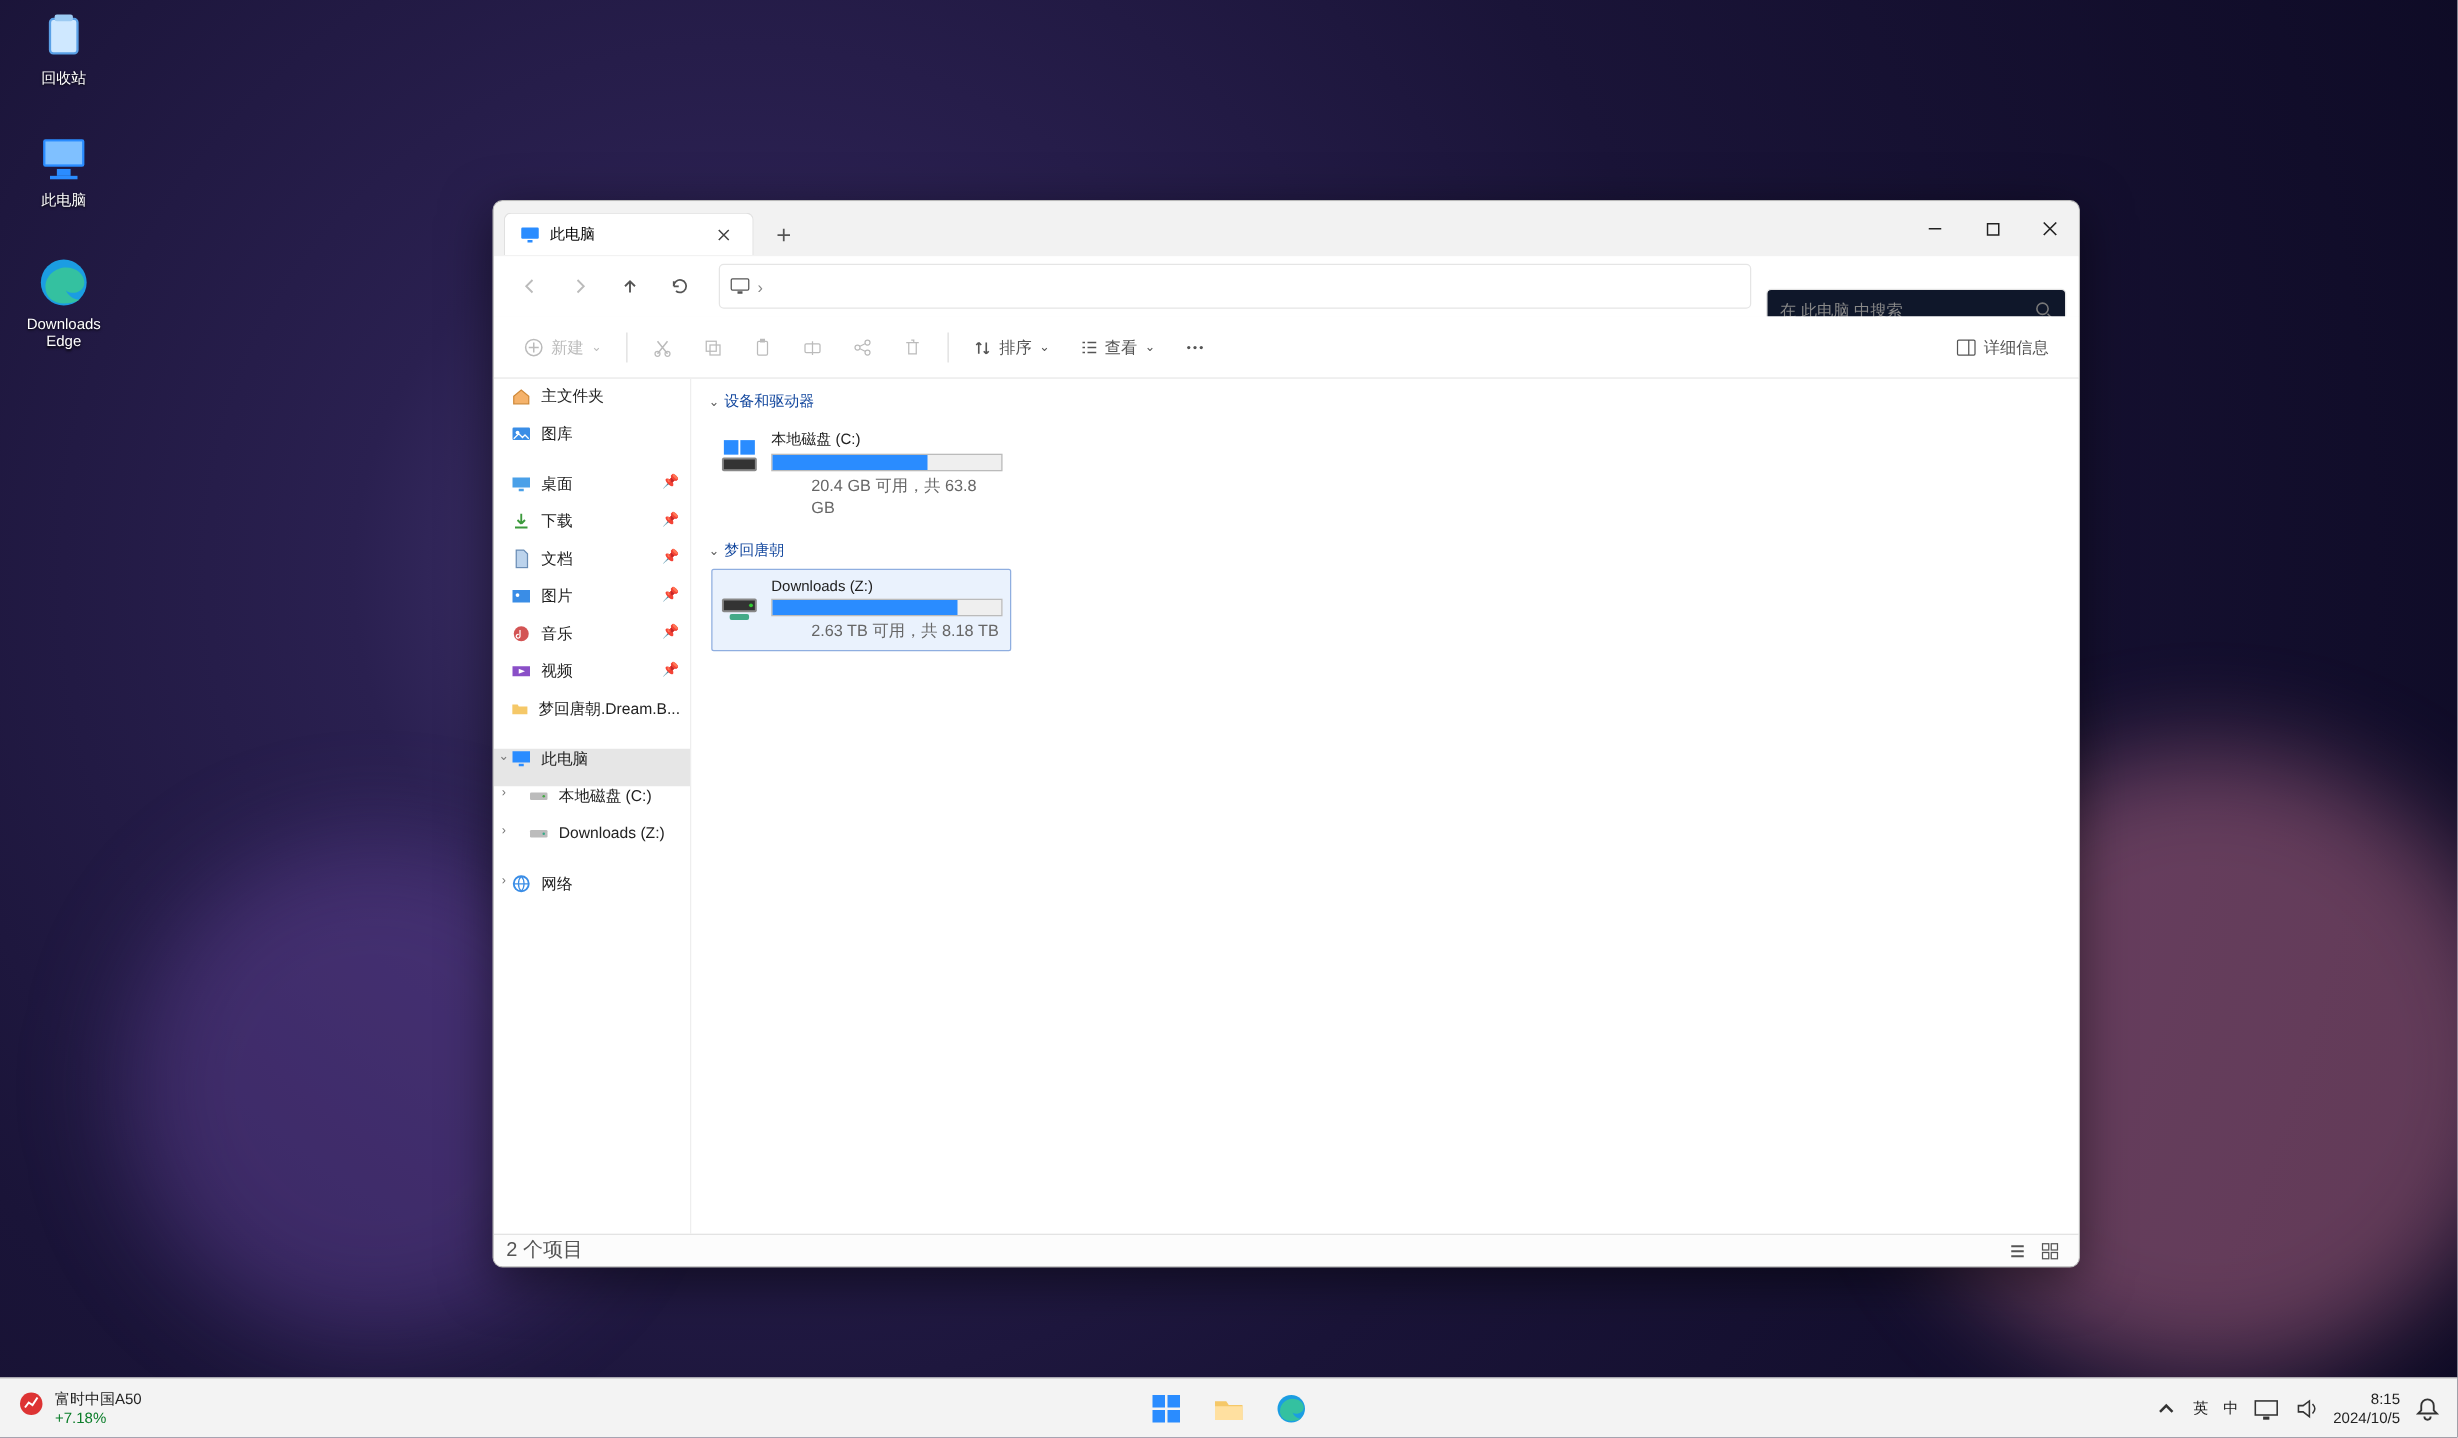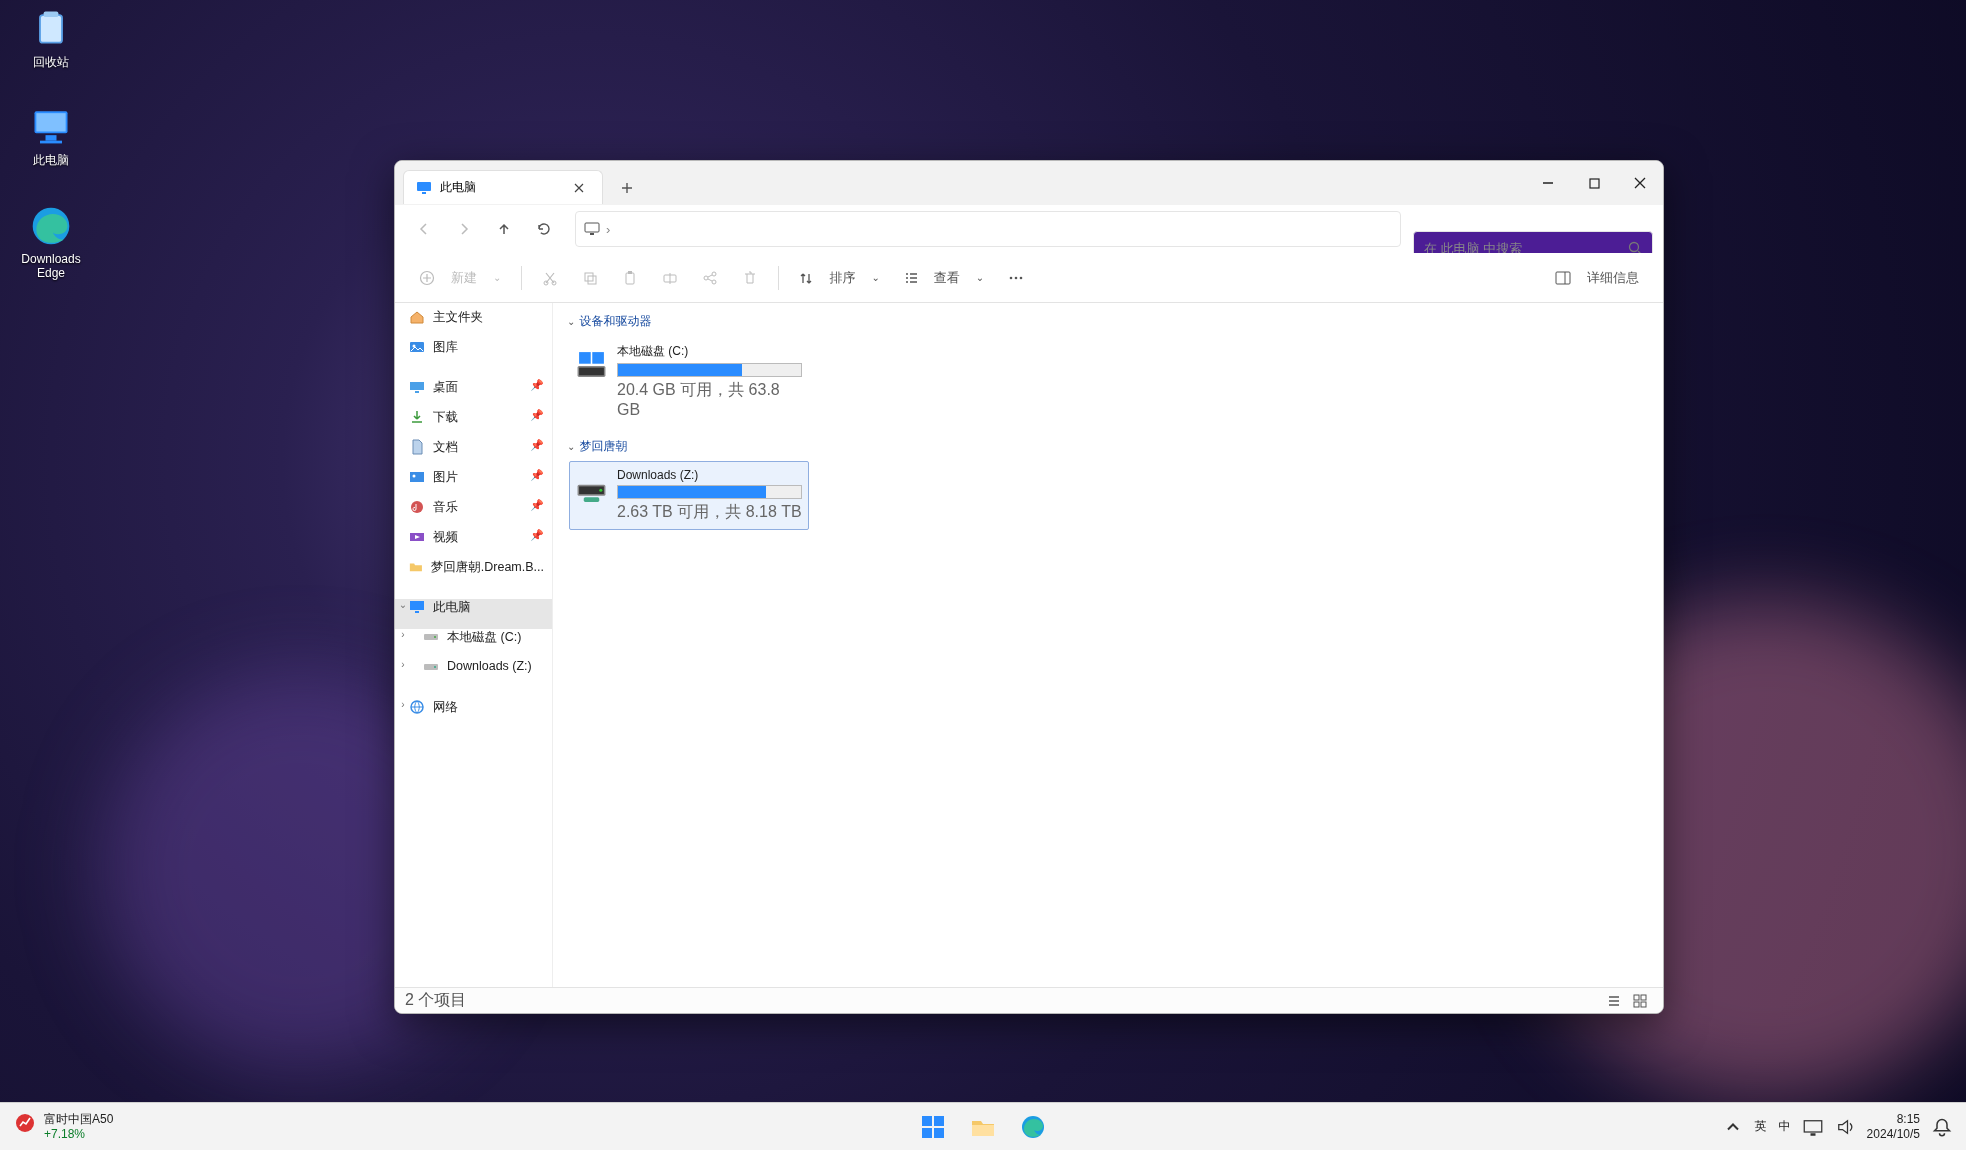--- a/index.html
+++ b/index.html
@@ -36,27 +36,27 @@
   .tab-new { width: 36px; height: 30px; margin: 10px 0 0 6px; display:flex;align-items:center;justify-content:center; font-size:16px; color:#555; }
   .win-controls { margin-left: auto; display: flex; }
   .win-btn { width: 46px; height: 32px; display:flex;align-items:center;justify-content:center; color:#222; }
 
   .addrbar { height: 48px; display:flex; align-items:center; padding: 0 10px; gap: 2px; background:#fff; }
   .addr-btn { width: 38px; height: 36px; display:flex;align-items:center;justify-content:center; color:#555; border-radius:4px; }
   .addr-btn.dis { color:#bbb; }
   .addr-path { flex: 1; height: 36px; margin: 0 10px; background:#fff; border:1px solid #e5e5e5; border-radius:4px;
                display:flex; align-items:center; padding:0 8px; gap:6px; font-size:13px; color:#333; }
   .addr-seg { display:flex; align-items:center; gap:4px; }
-  .search { width: 240px; height: 36px; border:1px solid #e5e5e5; border-radius:4px; background:#4c1d95;
+  .search { width: 240px; height: 36px; border:1px solid #e5e5e5; border-radius:4px; background:#0f172a;
             display:flex; align-items:center; padding:0 10px; font-size:13px; color:#888;margin-top:40px; }
   .search .sicon { margin-left:auto; color:#777; }
 
   .toolbar { height: 50px; border-bottom:1px solid #e3e3e3; display:flex; align-items:center;
              padding: 0 14px; gap: 4px; font-size:13px; color:#555; background:#fff; }
-  .tbtn { height:34px; padding:0 10px; display:flex;align-items:center;gap:16px; border-radius:4px; color:#555; }
+  .tbtn { height:34px; padding:0 10px; display:flex;align-items:center;gap:6px; border-radius:4px; color:#555; }
   .tbtn.disabled { color:#bbb; }
   .tsep { width:1px; height:24px; background:#ddd; margin:0 6px; }
   .tspacer { flex:1; }
 
   .body { flex:1; display:flex; background:#fff; min-height:0; }
 
   
   .sidebar { width: 158px; border-right:1px solid #eee; padding:6px 0; font-size:12.5px; color:#222; overflow:hidden; }
   .sb-item { height:30px; display:flex; padding:0 8px 0 14px; gap:8px; position:relative; white-space:nowrap; }
   .sb-item .chev { position:absolute; left:2px; width:12px; color:#777; font-size:10px; text-align:center; }
@@ -70,21 +70,21 @@
   .content { flex:1; padding:6px 8px; font-size:12.5px; color:#222; }
   .grp-hdr { color:#14489e; font-size:12px; padding:4px 0 6px 6px; display:flex; align-items:center; gap:4px; }
   .grp-hdr .gchev { color:#5a5a5a; font-size:10px; }
   .drive { width:240px; display:flex; gap:10px; padding:6px; border:1px solid transparent; border-radius:2px; }
   .drive.sel { border:1px solid #8faee0; background:#eaf2fd; }
   .drv-ic { width:42px; height:42px; display:flex;align-items:center;justify-content:center; }
   .drv-info { flex:1; }
   .drv-name { font-size:12px; padding-bottom:3px; }
   .bar { width:185px; height:14px; border:1px solid #bbb; background:#efefef; }
   .bar div { height:100%; }
-  .drv-txt { font-size:16px; color:#666; padding-top:3px; }
+  .drv-txt { font-size:13px; color:#666; padding-top:3px;margin-left:32px; }
 
   .statusbar { height:26px; border-top:1px solid #e3e3e3; display:flex; align-items:center;
                padding:0 10px; font-size:16px; color:#555; background:#fcfcfc; }
   .statusbar .spc { flex:1; }
   .sbtn { width:26px; height:22px; display:flex;align-items:center;justify-content:center; color:#555; }
 
   
   .taskbar { position:absolute; left:0; right:0; bottom:0; height:48px; background:#f3f3f3;
              border-top:1px solid #d0d0d0; display:flex; align-items:center; z-index:3; }
   .tb-left { display:flex; align-items:flex-start; gap:8px; padding-left:14px; font-size:12px; }

